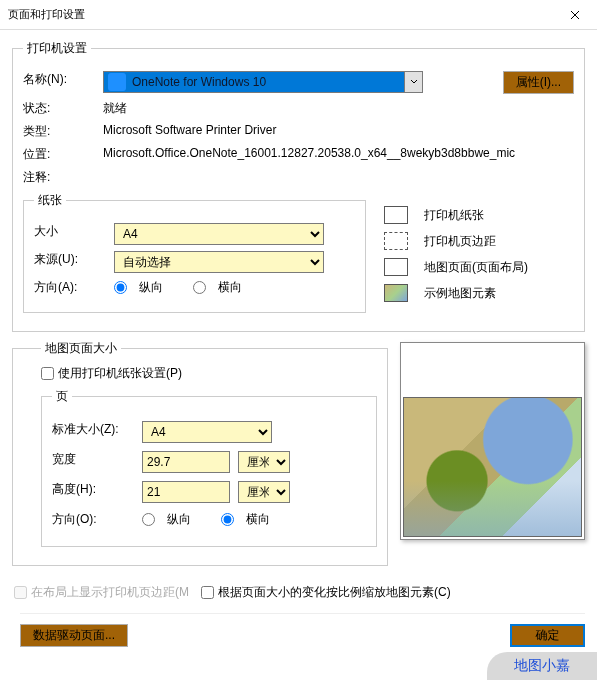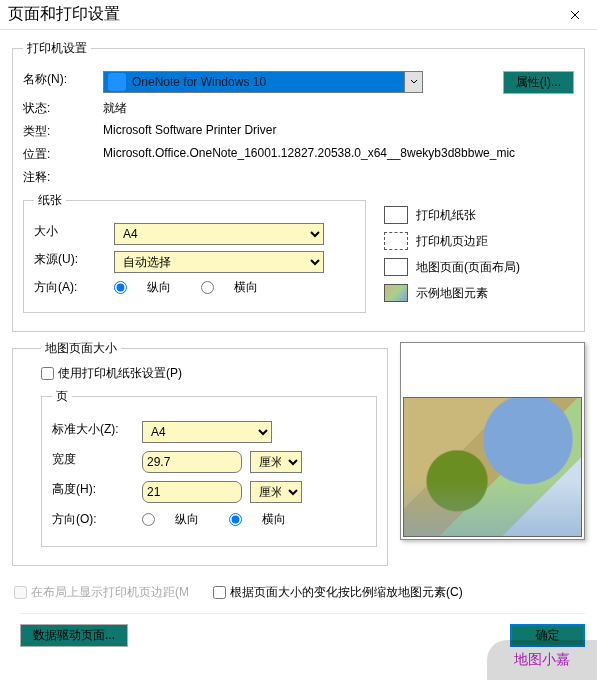--- a/index.html
+++ b/index.html
@@ -1,64 +1,64 @@
 <!DOCTYPE html>
 <html><head>
 <meta charset="utf-8">
 <style>
   * { box-sizing: border-box; font-family: "Microsoft YaHei", "Segoe UI", sans-serif; font-size: 12px; }
   body { margin: 0; background: #fff; width: 597px; height: 680px; overflow: hidden; }
   .titlebar { height: 30px; display: flex; align-items: center; justify-content: space-between; padding-left: 8px; border-bottom: 1px solid #ddd; }
-  .titlebar .title { font-size: 16px; }
+  .titlebar .title { font-size: 11px; }
   .titlebar .close { width: 45px; height: 30px; display: flex; align-items: center; justify-content: center; cursor: pointer; }
   .content { padding: 10px 12px 8px 12px; }
   fieldset { border: 1px solid #ccc; margin: 0 0 8px 0; padding: 8px 10px 10px 10px; position: relative; }
   fieldset > legend { padding: 0 4px; font-size: 12px; }
   .row { display: flex; align-items: flex-start; margin: 6px 0; }
   .lbl { width: 80px; flex-shrink: 0; }
   .printer-combo { display: flex; align-items: center; height: 22px; border: 1px solid #7a7a7a; background: #0078d7; color: #0f172a; width: 320px; }
   .printer-combo .icon { width: 18px; height: 18px; margin: 0 4px; background: #1e90ff; border-radius: 3px; display: inline-block; }
   .printer-combo .txt { flex: 1; padding-left: 2px; }
   .printer-combo .arrow { width: 18px; height: 100%; background: #e1e1e1; color: #000; display: flex; align-items: center; justify-content: center; border-left: 1px solid #7a7a7a; }
-  .btn { background: #0f766e; border: 1px solid #adadad; height: 23px; padding: 0 12px; cursor: pointer; }
+  .btn { background: #a16207; border: 1px solid #adadad; height: 23px; padding: 0 12px; cursor: pointer; }
   .prop-btn { margin-left: auto; }
   .paper-legend-area { display: flex; gap: 18px; }
   .paper-fs { flex: 1; }
   select, input[type=text] { height: 22px; border: 1px solid #7a7a7a; background: #fef9c3; padding: 0 4px; }
   .combo { width: 210px; }
   .unit { width: 52px; margin-left: 8px; }
   .radio-group { display: flex; gap: 30px; align-items: center; }
-  .radio-group label { display: flex; align-items: center; gap: 20px; }
+  .radio-group label { display: flex; align-items: center; gap: 12px; }
   input[type=radio], input[type=checkbox] { margin: 0; }
   .legend-box { width: 190px; padding-top: 6px; }
-  .legend-row { display: flex; align-items: center; gap: 8px; margin: 8px 0; }
+  .legend-row { display: flex; align-items: center; gap: 16px; margin: 8px 0; }
   .swatch { width: 24px; height: 18px; border: 1px solid #555; flex-shrink: 0; }
   .swatch.solid { background: #fff; }
   .swatch.dashed { border-style: dashed; }
   .swatch.map { background: linear-gradient(135deg,#c9b87a,#a8d08d,#7ea6d9); }
   .mapsize-wrap { display: flex; gap: 12px; }
   .mapsize-left { flex: 1; padding-left: 28px; }
   .page-fs { margin-top: 6px; }
   .page-fs .row { margin: 8px 0; }
-  .wfield { width: 100px; border-radius: 7px; }
+  .wfield { width: 88px; }
   .preview { width: 185px; border: 1px solid #888; background: #fff; margin-top: 2px; box-shadow: 2px 2px 4px rgba(0,0,0,0.25); }
   .preview-inner { height: 52px; background: #fff; }
   .preview-map { height: 140px; margin: 2px; border: 1px solid #666; background:
     linear-gradient(180deg, rgba(255,255,255,0) 60%, rgba(120,160,200,0.5) 100%),
     radial-gradient(circle at 70% 30%, #7ea6d9 0 28%, transparent 29%),
     radial-gradient(circle at 30% 60%, #6b8e23 0 20%, transparent 21%),
     linear-gradient(135deg,#c9b87a 0 35%,#b8a96a 35% 55%,#a8d08d 55% 75%,#cde 75% 100%);
     position: relative; }
-  .bottom-checks { display: flex; gap: 24px; align-items: center; margin: 10px 2px 0 2px; }
+  .bottom-checks { display: flex; gap: 12px; align-items: center; margin: 10px 2px 0 2px; }
   .disabled { color: #aaa; }
   .buttons { display: flex; gap: 8px; justify-content: flex-end; margin-top: 12px; border-top: 1px solid #eee; padding-top: 10px; margin-left: 8px; }
   .buttons .btn { min-width: 75px; }
   .btn.primary { border: 2px solid #0078d7; }
   .data-driven { margin-right: auto; }
-  .watermark { position: absolute; right: 0; bottom: 0; width: 110px; height: 40px; background: rgba(0,0,0,0.15); border-radius: 20px 0 0 0; display: flex; align-items: center; justify-content: center; color: #a21caf; font-size: 14px; pointer-events: none; }
+  .watermark { position: absolute; right: 0; bottom: 0; width: 110px; height: 28px; background: rgba(0,0,0,0.15); border-radius: 20px 0 0 0; display: flex; align-items: center; justify-content: center; color: #1d4ed8; font-size: 14px; pointer-events: none; }
   .chklbl { display: flex; align-items: center; gap: 4px; }
 </style>
 </head>
 <body>
 
 <div class="titlebar">
   <span class="title">页面和打印设置</span>
   <div class="close">
     <svg width="10" height="10" viewBox="0 0 10 10">
         <path d="M1 1 L9 9 M9 1 L1 9" stroke="#000" stroke-width="1"></path>

